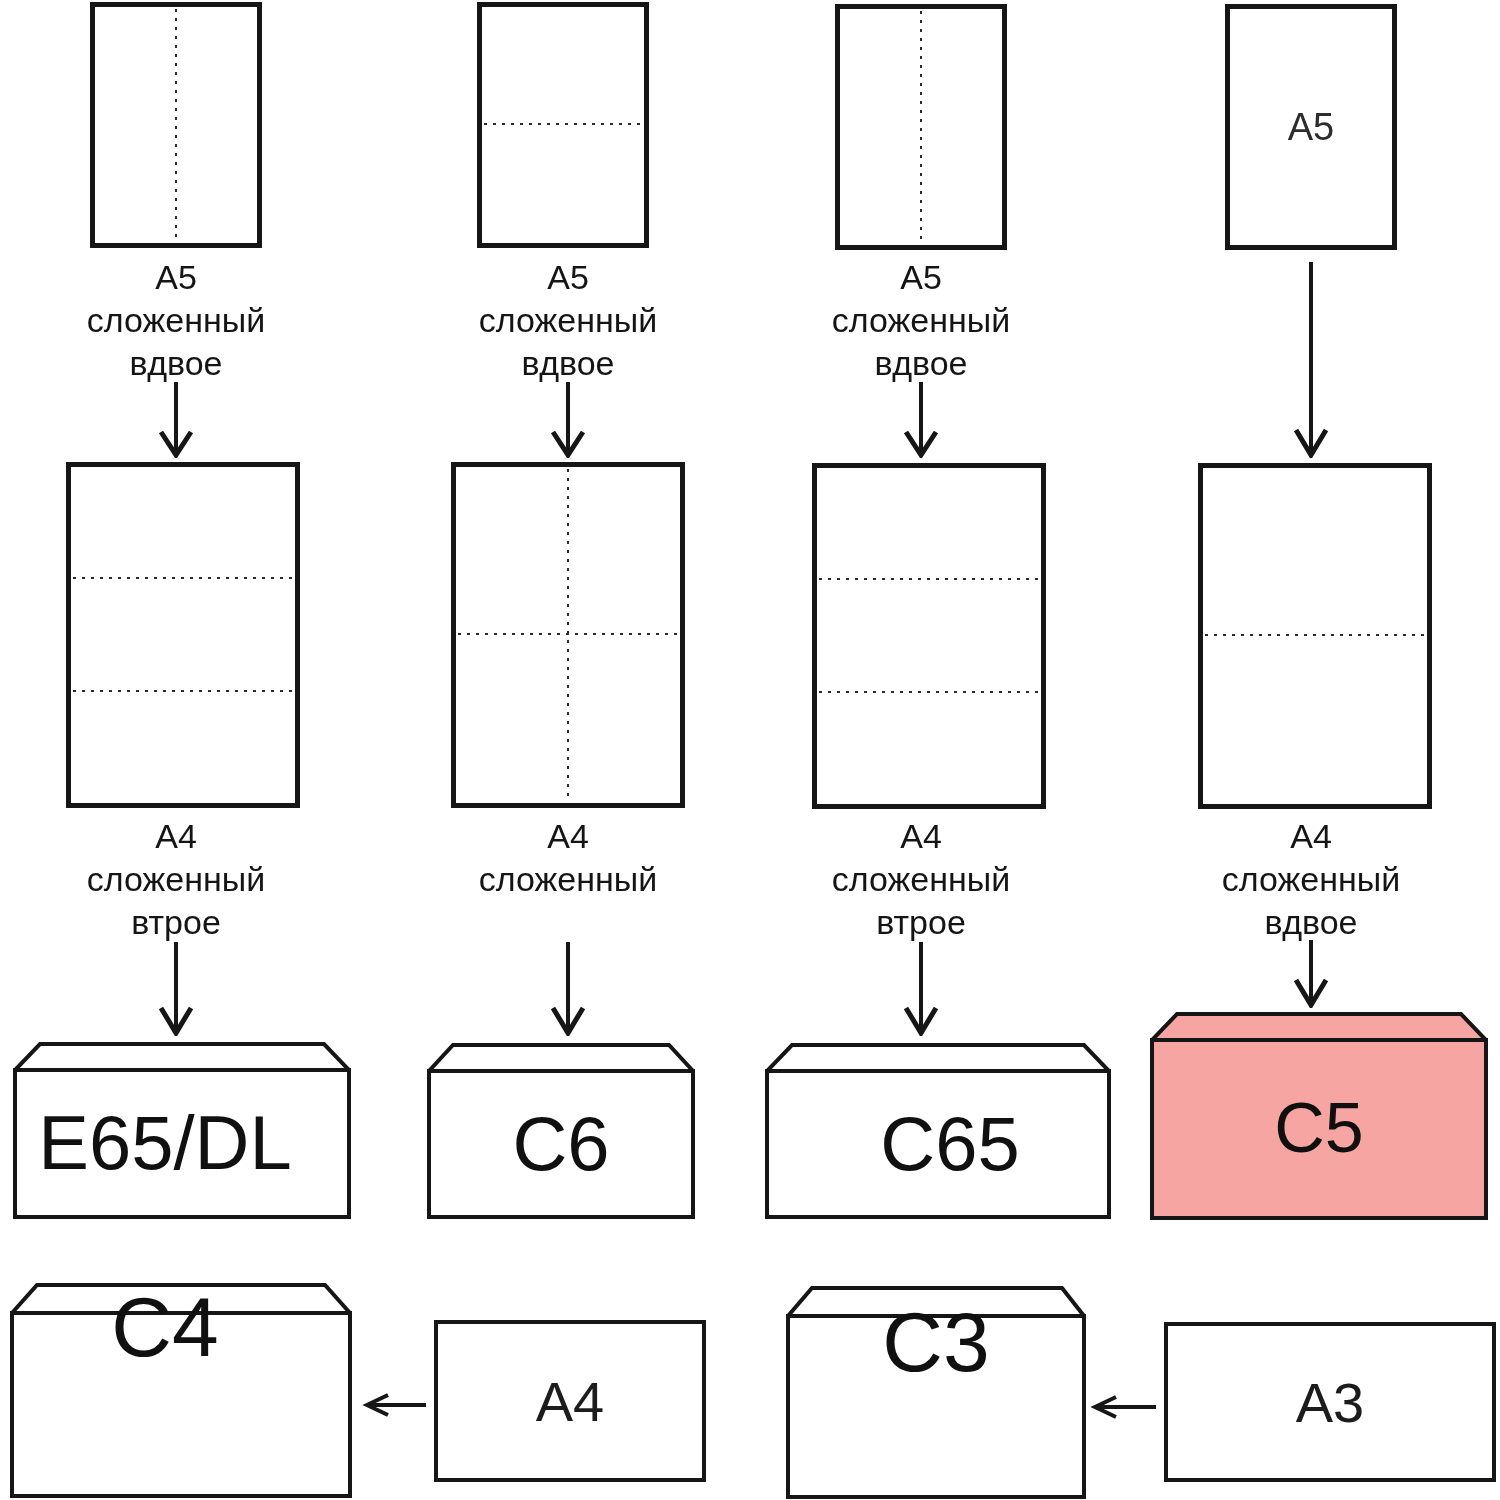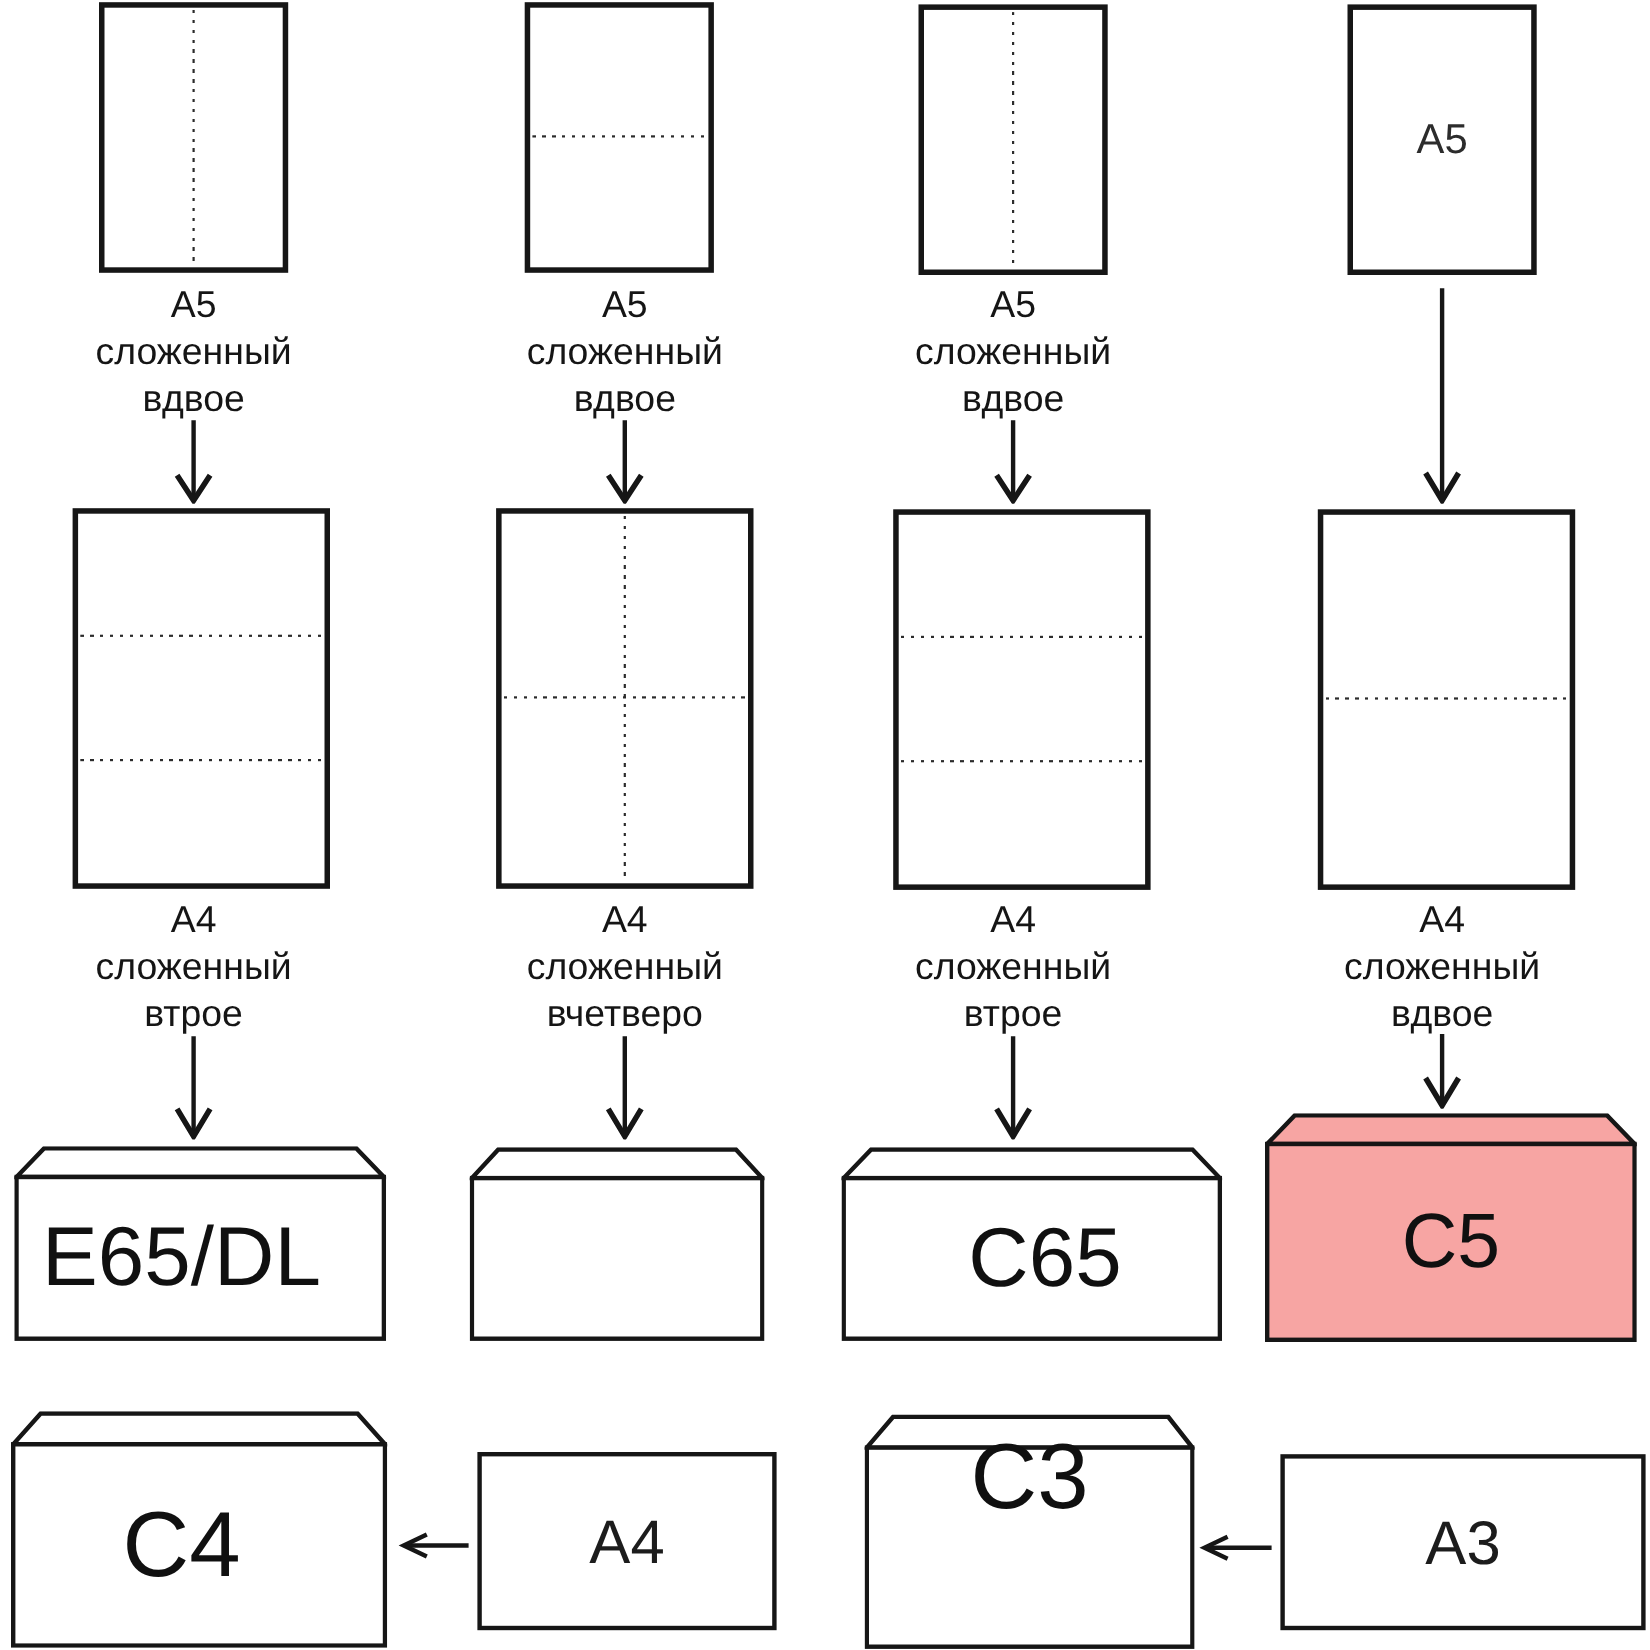--- a/index.html
+++ b/index.html
@@ -83,30 +83,30 @@
     <line x1="20" y1="2" x2="20" y2="72" stroke="#161616" stroke-width="4"></line>
     <polyline points="5,52 20,75 35,52" fill="none" stroke="#161616" stroke-width="5"></polyline>
   </svg>
   <div class="sheet" style="left:451px;top:462px;width:234px;height:346px;">
     <div class="fold-v" style="left:111px;"></div>
     <div class="fold-h" style="top:166px;"></div>
   </div>
   <div class="caption" style="left:418px;top:815px;">
     <div>А4</div>
     <div>сложенный</div>
-    <div>вчетверо</div>
   </div>
   <svg class="arrow" style="left:548px;top:940px;" width="40" height="96" viewBox="0 0 40 96">
     <line x1="20" y1="2" x2="20" y2="90" stroke="#161616" stroke-width="4"></line>
     <polyline points="5,68 20,93 35,68" fill="none" stroke="#161616" stroke-width="5"></polyline>
   </svg>
   <svg class="env" style="left:427px;top:1043px;" width="268" height="176" viewBox="0 0 268 176">
     <path d="M26 2 L242 2 L266 28 L2 28 Z" fill="#ffffff" stroke="#161616" stroke-width="4"></path>
     <rect x="2" y="28" width="264" height="146" fill="#ffffff" stroke="#161616" stroke-width="4"></rect>
   </svg>
+  <div class="env-label" style="left:427px;top:1071px;width:268px;height:144px;">C6</div>
 
   <div class="sheet" style="left:835px;top:4px;width:172px;height:246px;">
     <div class="fold-v" style="left:80px;"></div>
   </div>
   <div class="caption" style="left:771px;top:256px;">
     <div>А5</div>
     <div>сложенный</div>
     <div>вдвое</div>
   </div>
   <svg class="arrow" style="left:901px;top:380px;" width="40" height="78" viewBox="0 0 40 78">
@@ -156,21 +156,21 @@
   <svg class="env" style="left:1150px;top:1012px;" width="338" height="208" viewBox="0 0 338 208">
     <path d="M27 2 L311 2 L336 28 L2 28 Z" fill="#f7a5a3" stroke="#161616" stroke-width="4"></path>
     <rect x="2" y="28" width="334" height="178" fill="#f7a5a3" stroke="#161616" stroke-width="4"></rect>
   </svg>
   <div class="env-label c5" style="left:1150px;top:1040px;width:338px;height:176px;">C5</div>
 
   <svg class="env" style="left:10px;top:1283px;" width="342" height="215" viewBox="0 0 342 215">
     <path d="M27 2 L315 2 L340 30 L2 30 Z" fill="#ffffff" stroke="#161616" stroke-width="4"></path>
     <rect x="2" y="30" width="338" height="183" fill="#ffffff" stroke="#161616" stroke-width="4"></rect>
   </svg>
-  <div class="env-label xl" style="left:10px;top:1313px;width:310px;height:183px;text-align:right;">C4</div>
+  <div class="env-label xl" style="left:10px;top:1236px;width:310px;height:183px;text-align:right;">C4</div>
   <svg class="arrow" style="left:362px;top:1392px;" width="66" height="26" viewBox="0 0 66 26">
     <line x1="64" y1="13" x2="8" y2="13" stroke="#161616" stroke-width="4"></line>
     <polyline points="26,3 5,13 26,23" fill="none" stroke="#161616" stroke-width="4"></polyline>
   </svg>
   <div class="sheet thin" style="left:434px;top:1320px;width:272px;height:162px;">
     <div class="sheet-center">
       <span class="sheet-text-big">А4</span>
     </div>
   </div>
 

